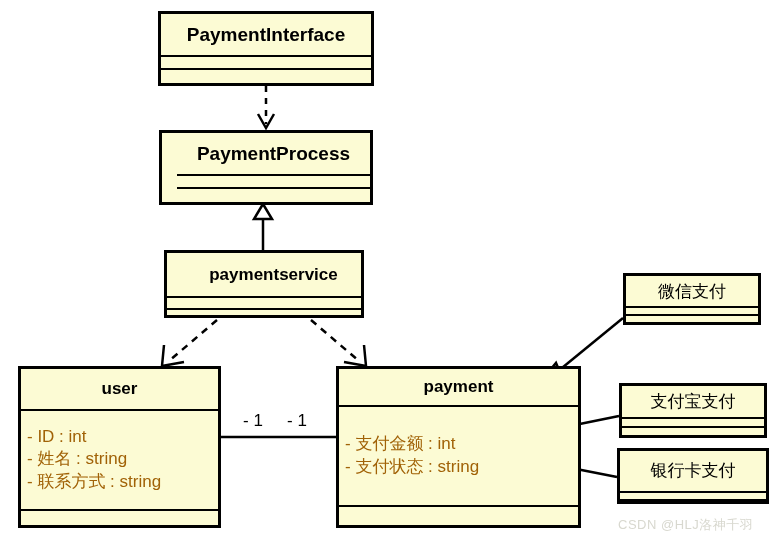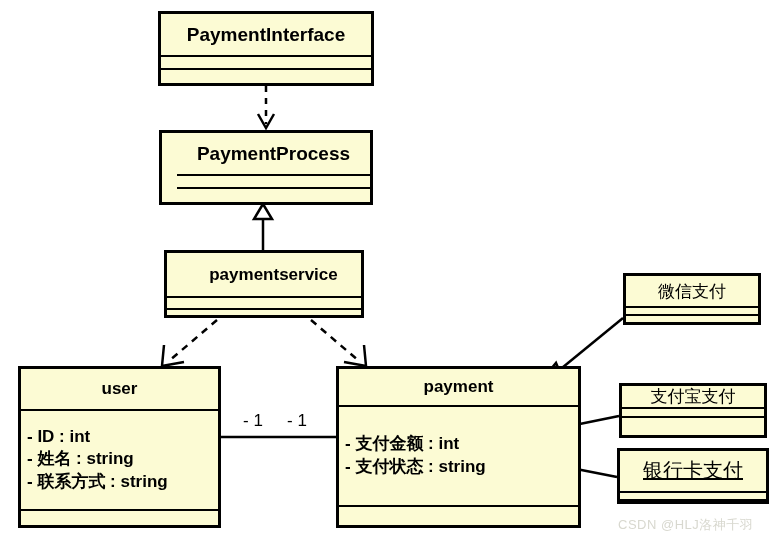--- a/index.html
+++ b/index.html
@@ -54,24 +54,23 @@
     justify-content: center;
   }
   .uml-attrs.empty {
     padding: 0;
   }
   .uml-ops {
     box-sizing: border-box;
     flex: 1 1 auto;
   }
   .attr-line {
-    color: #000000;
+    color: #a16207;
     white-space: nowrap;
     line-height: 1.30;
-    font-weight: bold;
   }
   
   #cls-paymentinterface { left: 154px; top: 11px;  width: 216px; height: 75px; }
   #cls-paymentinterface .uml-title { height: 43px; font-size: 19px; }
   #cls-paymentinterface .uml-attrs { height: 13px; }
 
   #cls-paymentprocess   { left: 155px; top: 130px; width: 214px; height: 75px; padding-left: 15px; }
   #cls-paymentprocess   .uml-title { height: 43px; font-size: 19px; }
   #cls-paymentprocess   .uml-attrs { height: 13px; }
 
@@ -87,25 +86,25 @@
   #cls-payment          { left: 332px; top: 366px; width: 245px; height: 162px; }
   #cls-payment          .uml-title { height: 38px; font-size: 17px; }
   #cls-payment          .uml-attrs { height: 100px; }
   #cls-payment .attr-line { font-size: 17px; }
 
   #cls-wechat           { left: 619px; top: 273px; width: 138px; height: 52px; }
   #cls-wechat           .uml-title { height: 32px; font-size: 17px; font-weight: normal; }
   #cls-wechat           .uml-attrs { height: 8px; }
 
   #cls-alipay           { left: 615px; top: 383px; width: 148px; height: 55px; }
-  #cls-alipay           .uml-title { height: 23px; font-size: 17px; font-weight: normal; }
+  #cls-alipay           .uml-title { height: 33px; font-size: 17px; font-weight: normal; }
   #cls-alipay           .uml-attrs { height: 9px; }
 
   #cls-bankcard         { left: 613px; top: 448px; width: 152px; height: 56px; }
-  #cls-bankcard         .uml-title { height: 46px; font-size: 20px; font-weight: normal; text-decoration: underline; }
+  #cls-bankcard         .uml-title { height: 46px; font-size: 17px; font-weight: normal; }
   #cls-bankcard         .uml-attrs { height: 9px; }
 
   .assoc-label {
     position: absolute;
     font-size: 17px;
     color: #000000;
     white-space: nowrap;
   }
   #label-user-mult    { left: 239px; top: 411px; }
   #label-payment-mult { left: 283px; top: 411px; }

